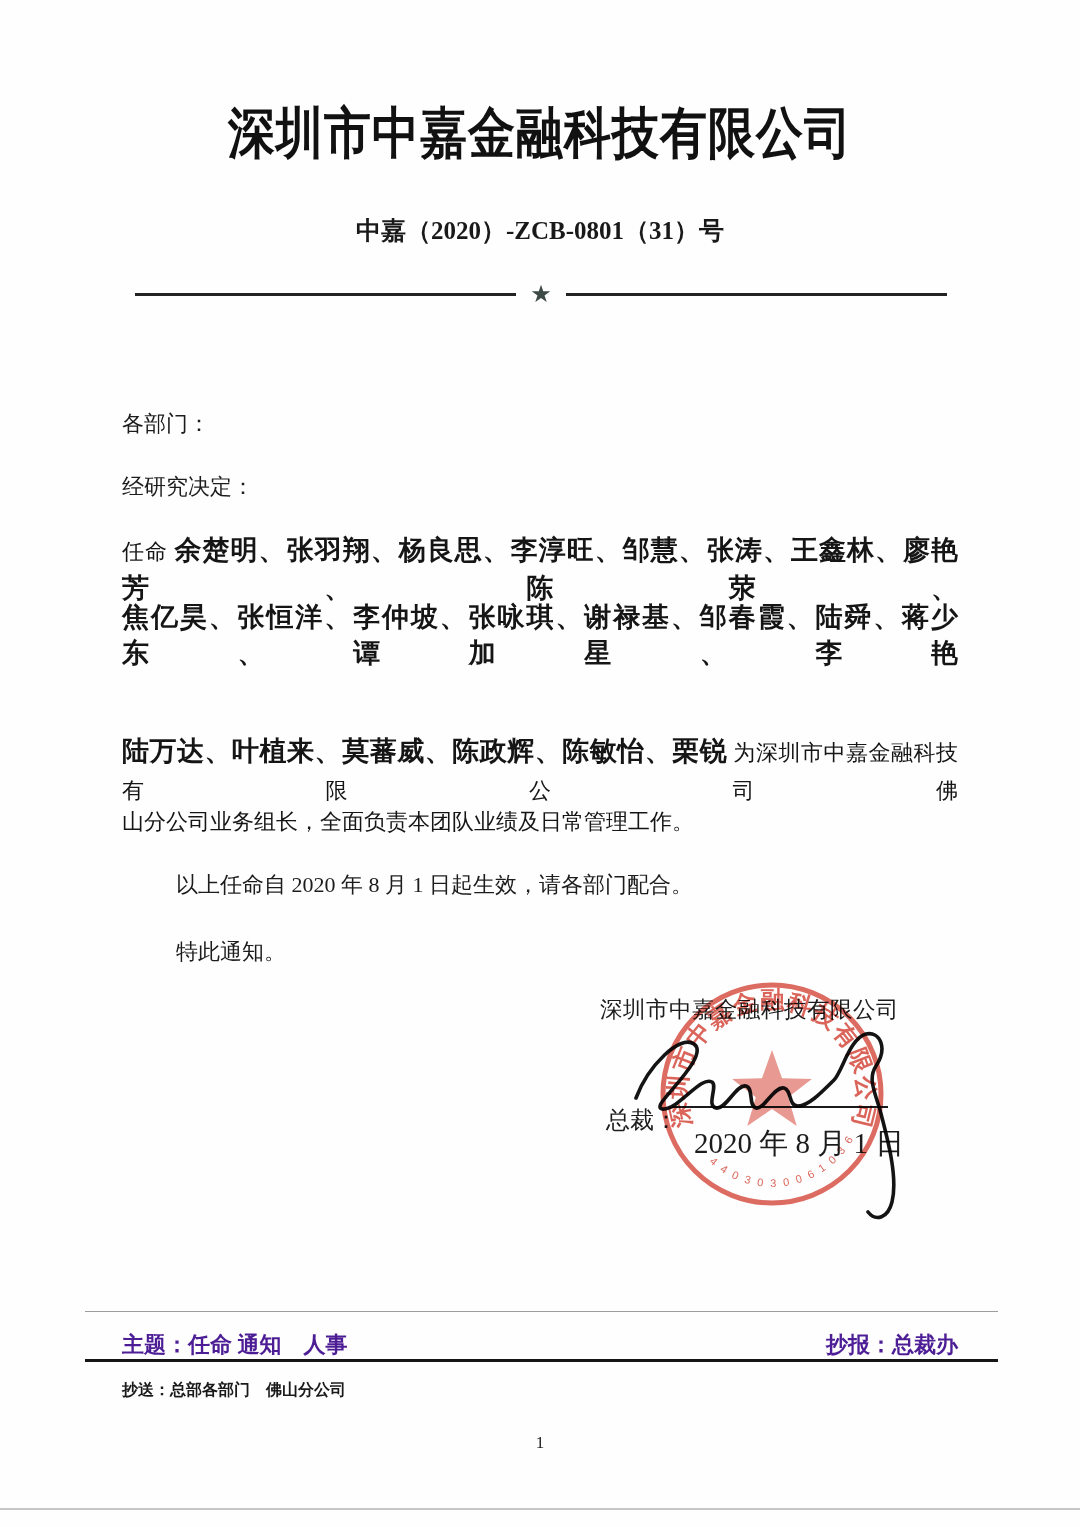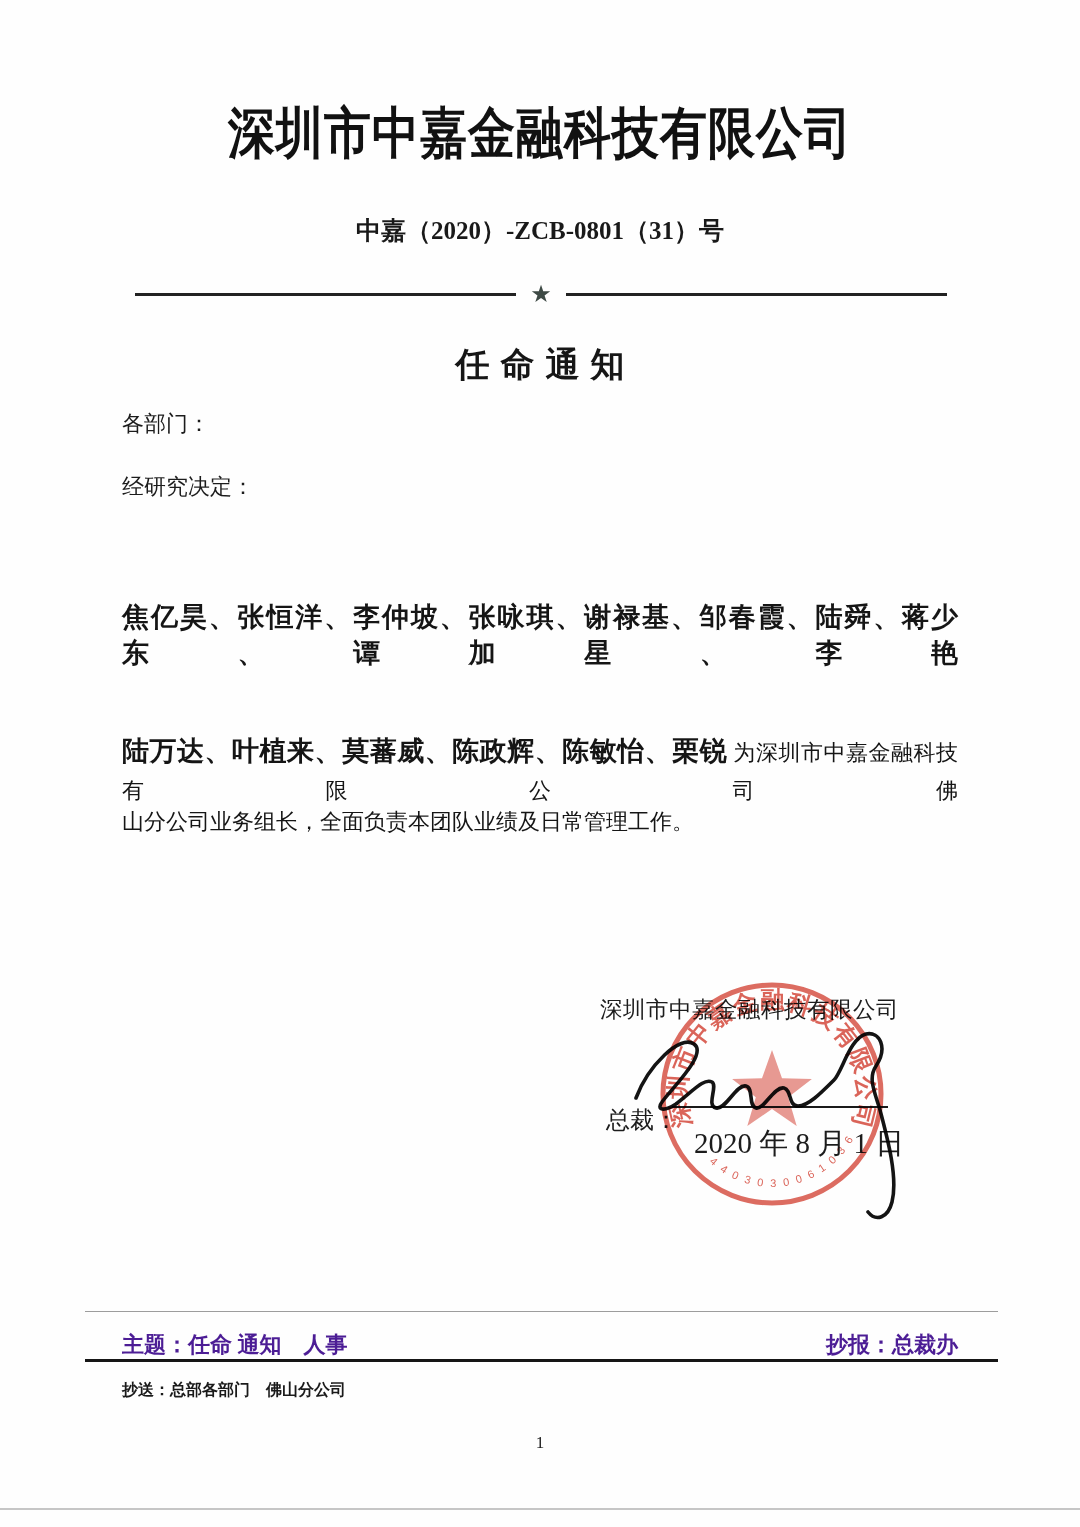--- a/index.html
+++ b/index.html
@@ -112,35 +112,37 @@
   <h1 class="company-title">深圳市中嘉金融科技有限公司</h1>
 
   <div class="doc-number">中嘉（2020）-ZCB-0801（31）号</div>
 
   <div class="divider">
     <span class="rule"></span>
     <span class="star">★</span>
     <span class="rule"></span>
   </div>
 
-  <h2 class="notice-title">任命通知</h2>
 
   <div class="bodyline" style="top:408px;">各部门：</div>
 
   <div class="bodyline" style="top:471px;">经研究决定：</div>
 
+  <div class="pline" style="top:532px;"><span class="seg-normal">任命 </span><span class="seg-bold">余楚明、张羽翔、杨良思、李淳旺、邹慧、张涛、王鑫林、廖艳芳、陈荥、</span></div>
 
   <div class="pline" style="top:599px;"><span class="seg-bold">焦亿昊、张恒洋、李仲坡、张咏琪、谢禄基、邹春霞、陆舜、蒋少东、谭加星、李艳</span></div>
 
 
   <div class="pline" style="top:733px;"><span class="seg-bold">陆万达、叶植来、莫蕃威、陈政辉、陈敏怡、栗锐</span><span class="seg-normal"> 为深圳市中嘉金融科技有限公司佛</span></div>
 
   <div class="pline last" style="top:802px;"><span class="seg-normal">山分公司业务组长，全面负责本团队业绩及日常管理工作。</span></div>
 
+  <div class="bodyline indent2" style="top:869px;">以上任命自 2020 年 8 月 1 日起生效，请各部门配合。</div>
 
+  <div class="bodyline indent2" style="top:936px;">特此通知。</div>
 
   <div class="sig-company">深圳市中嘉金融科技有限公司</div>
   <div class="sig-role">总裁：</div>
   <div class="sig-underline"></div>
   <div class="sig-date">2020 年 8 月 1 日</div>
 
   <svg class="seal-svg" viewBox="0 0 240 240" xmlns="http://www.w3.org/2000/svg">
     <defs>
       <path id="sealArcTop" d="M 42.1,156.3 A 86,86 0 1 1 197.9,156.3" fill="none"></path>
       <path id="sealArcBottom" d="M 39.5,166.5 A 93,93 0 0 0 200.5,166.5" fill="none"></path>

